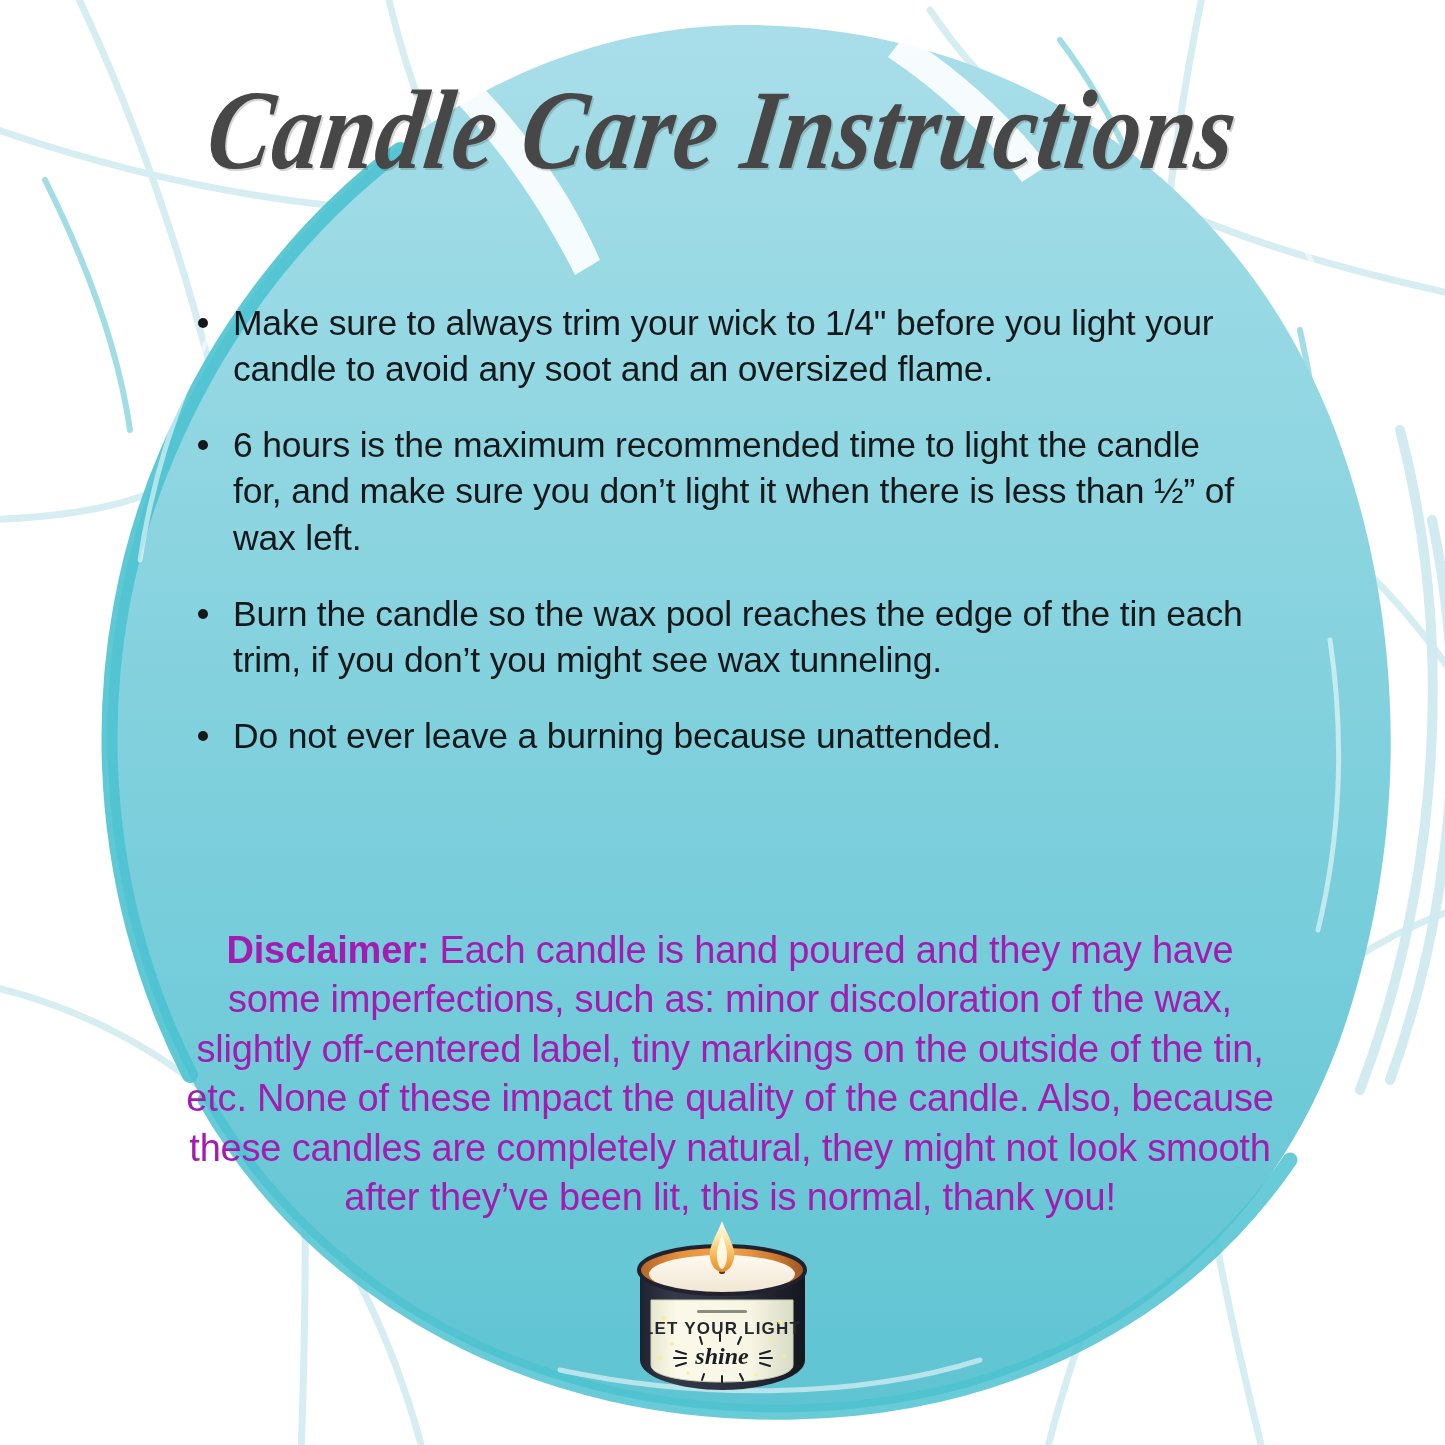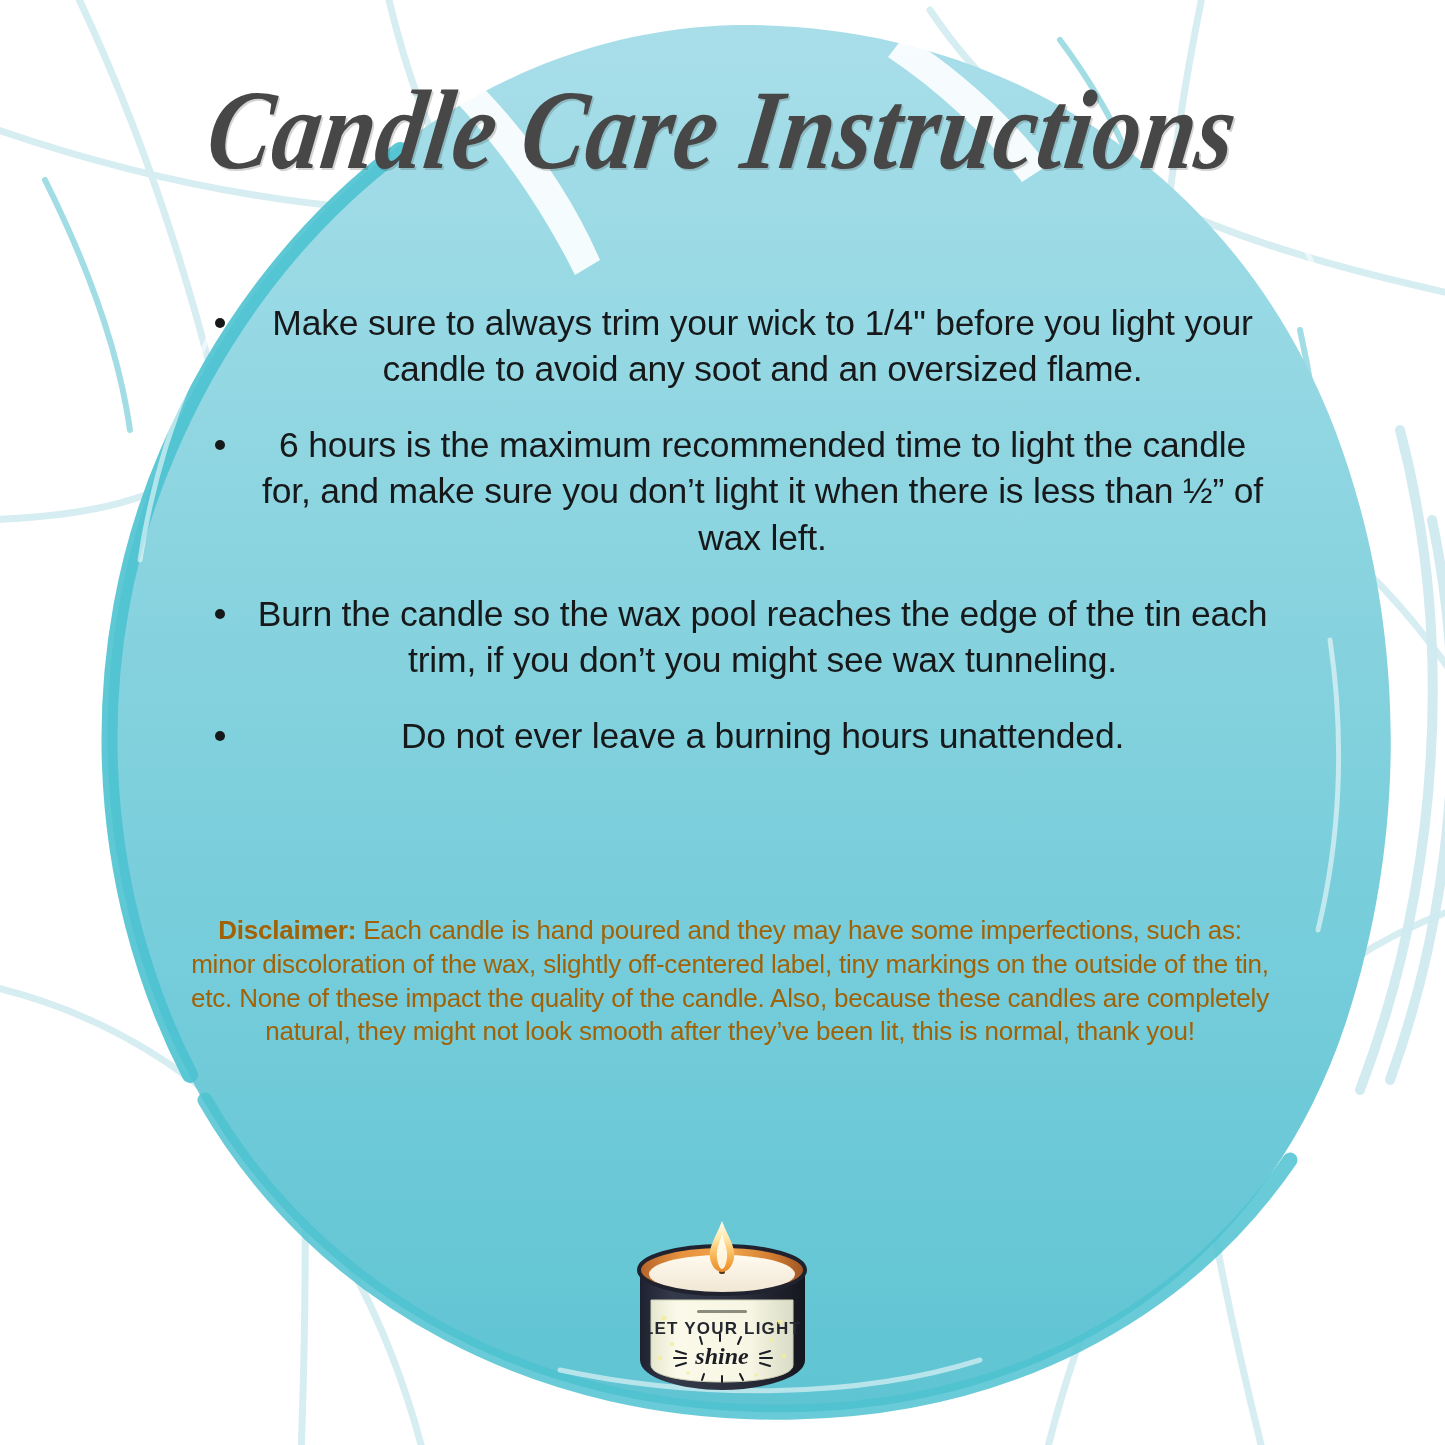--- a/index.html
+++ b/index.html
@@ -50,26 +50,25 @@
     line-height: 1.0;
     transform: skewX(-8deg) scaleY(1.18);
     transform-origin: center;
     text-shadow: 2px 2px 0 rgba(60,60,60,0.22);
     white-space: nowrap;
   }
 
   #bullet-list {
     position: absolute;
     top: 300px;
-    left: 205px;
+    left: 188px;
     width: 1070px;
     margin: 0;
     padding: 0;
     list-style: none;
-    text-align: center;
   }
   #bullet-list li {
     position: relative;
     padding-left: 45px;
     margin-bottom: 30px;
     font-size: 35.5px;
     line-height: 1.30;
     color: #16181a;
     letter-spacing: -0.2px;
   }
@@ -83,23 +82,23 @@
     border-radius: 50%;
     background: #16181a;
   }
 
   #disclaimer {
     position: absolute;
     top: 888px;
     left: 185px;
     width: 1090px;
     text-align: center;
-    font-size: 26px;
+    font-size: 38px;
     line-height: 1.30;
-    color: #a16207;
+    color: #a21caf;
     letter-spacing: -0.2px;
   }
   #disclaimer .lead {
     font-weight: bold;
   }
 
   
   #candle-img {
     position: absolute;
     left: 620px;
@@ -187,21 +186,21 @@
   <div id="content">
 
     <div id="title-wrap">
       <div id="page-title">Candle Care Instructions</div>
     </div>
 
     <ul id="bullet-list">
       <li>Make sure to always trim your wick to 1/4" before you light your candle to avoid any soot and an oversized flame.</li>
       <li>6 hours is the maximum recommended time to light the candle for, and make sure you don’t light it when there is less than ½” of wax left.</li>
       <li>Burn the candle so the wax pool reaches the edge of the tin each trim, if you don’t you might see wax tunneling.</li>
-      <li>Do not ever leave a burning hours unattended.</li>
+      <li>Do not ever leave a burning because unattended.</li>
     </ul>
 
     <p id="disclaimer"><span class="lead">Disclaimer:</span><span> Each candle is hand poured and they may have some imperfections, such as: minor discoloration of the wax, slightly off-centered label, tiny markings on the outside of the tin, etc. None of these impact the quality of the candle. Also, because these candles are completely natural, they might not look smooth after they’ve been lit, this is normal, thank you!</span></p>
 
     <svg id="candle-img" viewBox="0 0 205 185" xmlns="http://www.w3.org/2000/svg">
       <defs>
         <linearGradient id="flameGrad" x1="0.5" y1="0" x2="0.5" y2="1">
           <stop offset="0%" stop-color="#fffdf3"></stop>
           <stop offset="35%" stop-color="#ffe7a8"></stop>
           <stop offset="70%" stop-color="#f7b352"></stop>

